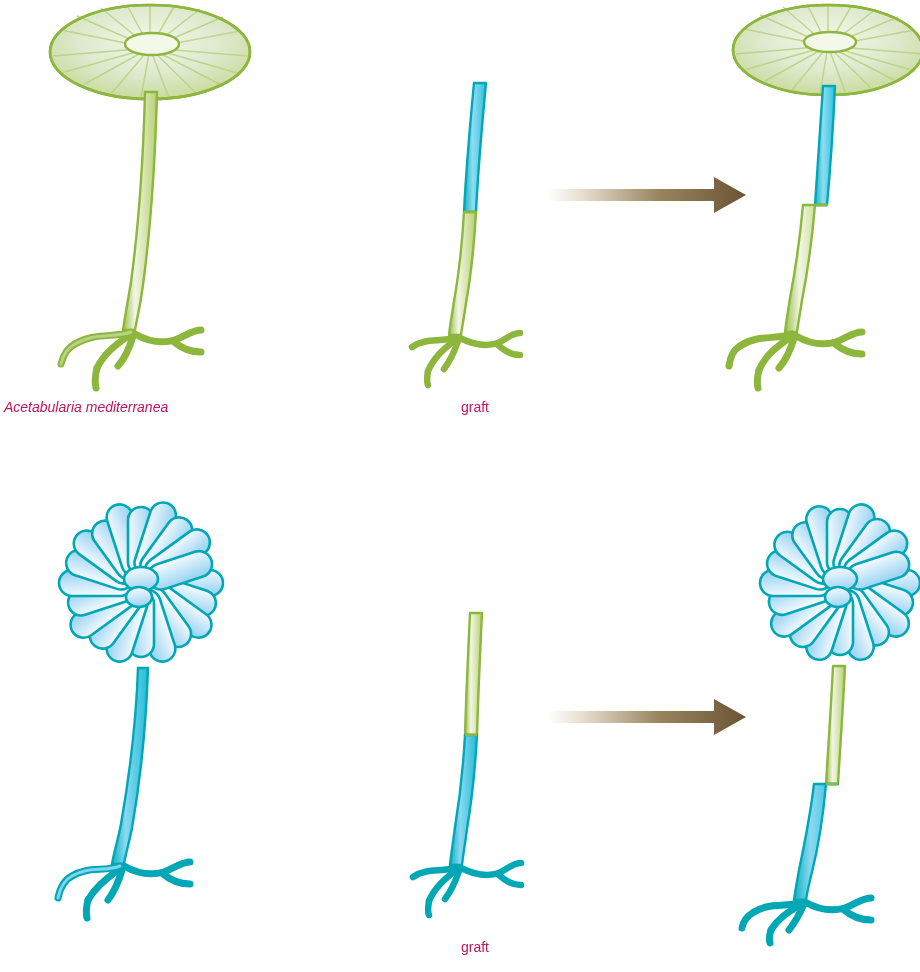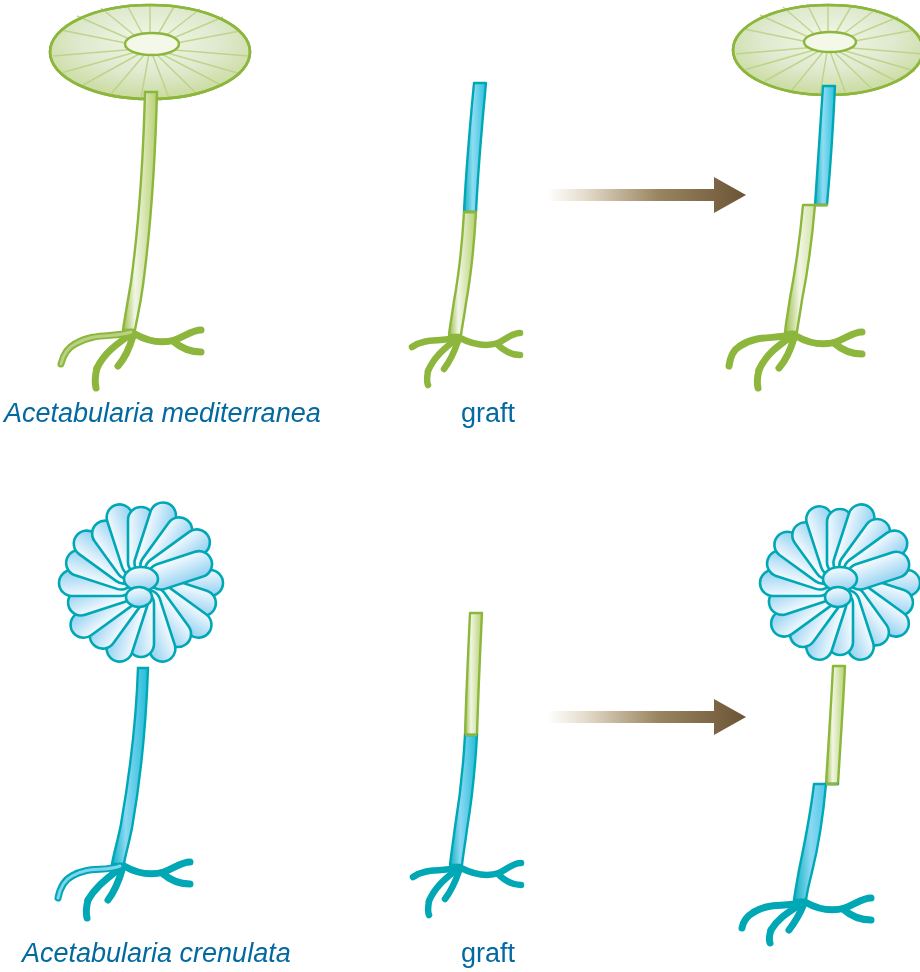--- a/index.html
+++ b/index.html
@@ -1,20 +1,20 @@
 <!DOCTYPE html>
 <html><head>
 <meta charset="utf-8">
 <style>
   html,body{margin:0;padding:0;background:#ffffff;}
   body{width:920px;height:972px;position:relative;overflow:hidden;
        font-family:"Liberation Sans",sans-serif;color:#231f20;}
   .stage{position:absolute;left:0;top:0;width:920px;height:972px;}
   .cell{position:absolute;}
-  .caption{position:absolute;font-size:27px;line-height:1;color:#0369a1;white-space:nowrap;}
+  .caption{position:absolute;font-size:14px;line-height:1;color:#be185d;white-space:nowrap;}
   .caption.sci{font-style:italic;}
   .caption.plain{font-style:normal;}
   svg{display:block;overflow:visible;}
 </style>
 </head>
 <body>
 
 <div class="stage">
 
   <div class="cell" style="left:45px;top:0px;">
@@ -282,21 +282,20 @@
         <path d="M82,380 C70,390 58,398 50,412"></path>
         <path d="M50,412 C48,420 48,426 49,430"></path>
         <path d="M84,382 C80,396 76,404 70,412"></path>
         <path d="M86,378 C100,386 112,388 126,384"></path>
         <path d="M126,384 C136,380 144,374 152,374"></path>
         <path d="M124,385 C132,392 142,396 152,396"></path>
       </g>
       <path d="M82,378 C66,384 50,378 34,388 C26,392 22,400 20,410" fill="none" stroke="#7fd4ee" stroke-width="3" stroke-linecap="round"></path>
     </svg>
   </div>
-  <div class="caption sci" style="left:22px;top:940px;">Acetabularia crenulata</div>
 
   <div class="cell" style="left:412px;top:605px;">
     <svg width="150" height="310" viewBox="0 0 150 310">
       <defs>
         <linearGradient id="gseg2" x1="0" y1="0" x2="1" y2="0">
           <stop offset="0%" stop-color="#9cbe4c"></stop>
           <stop offset="35%" stop-color="#f1f6e4"></stop>
           <stop offset="100%" stop-color="#b6d070"></stop>
         </linearGradient>
         <linearGradient id="bseg2" x1="0" y1="0" x2="1" y2="0">

